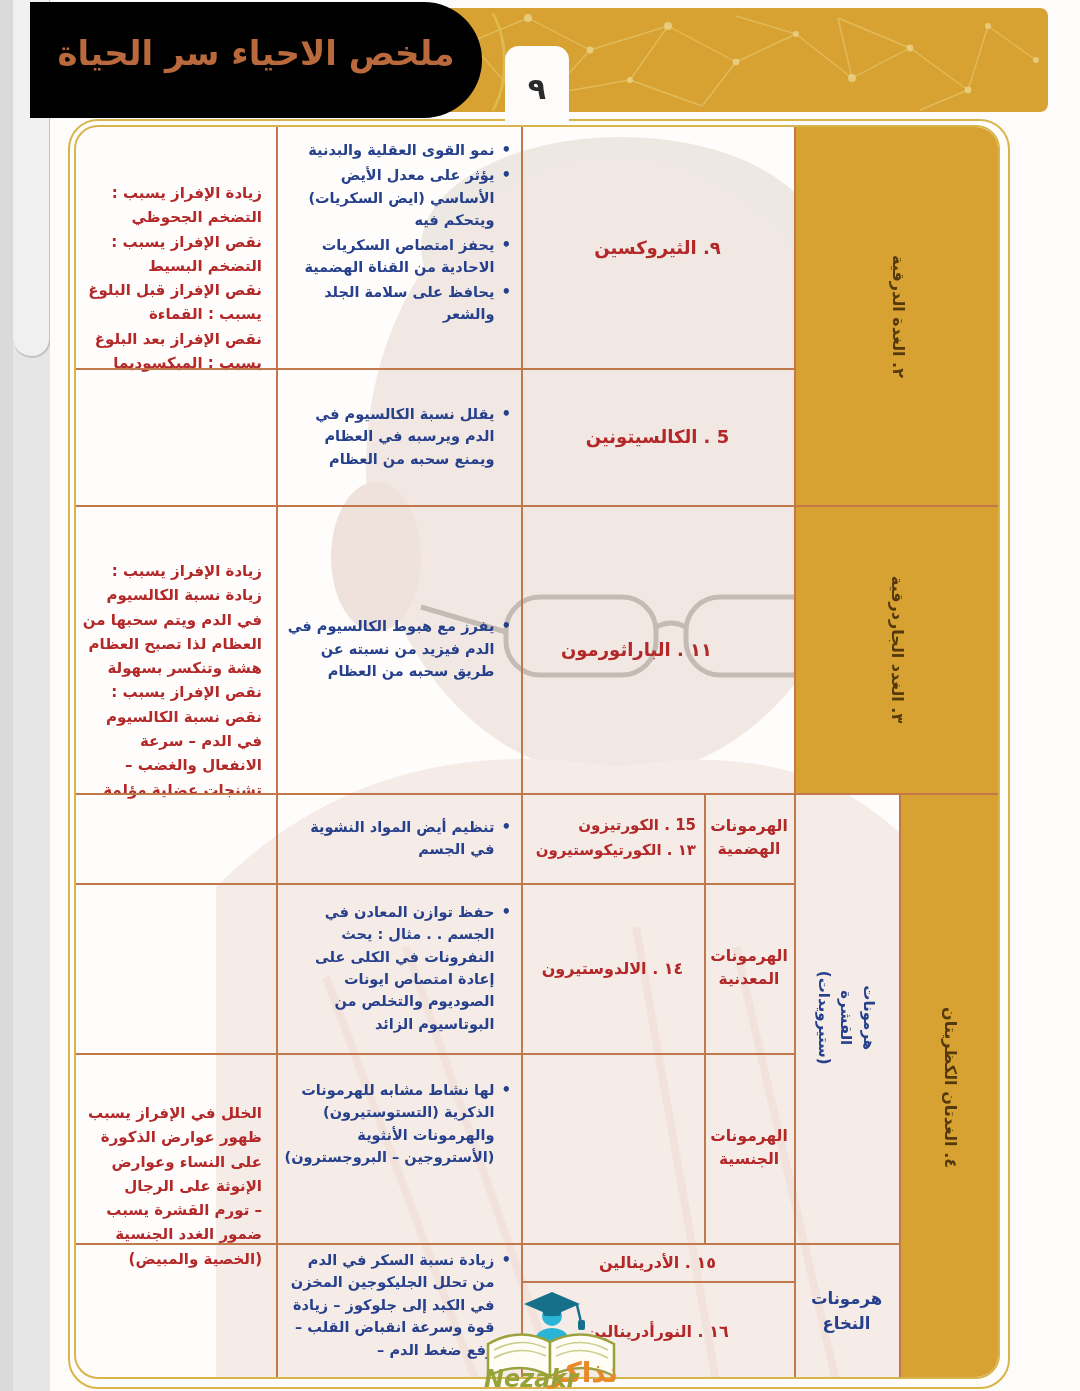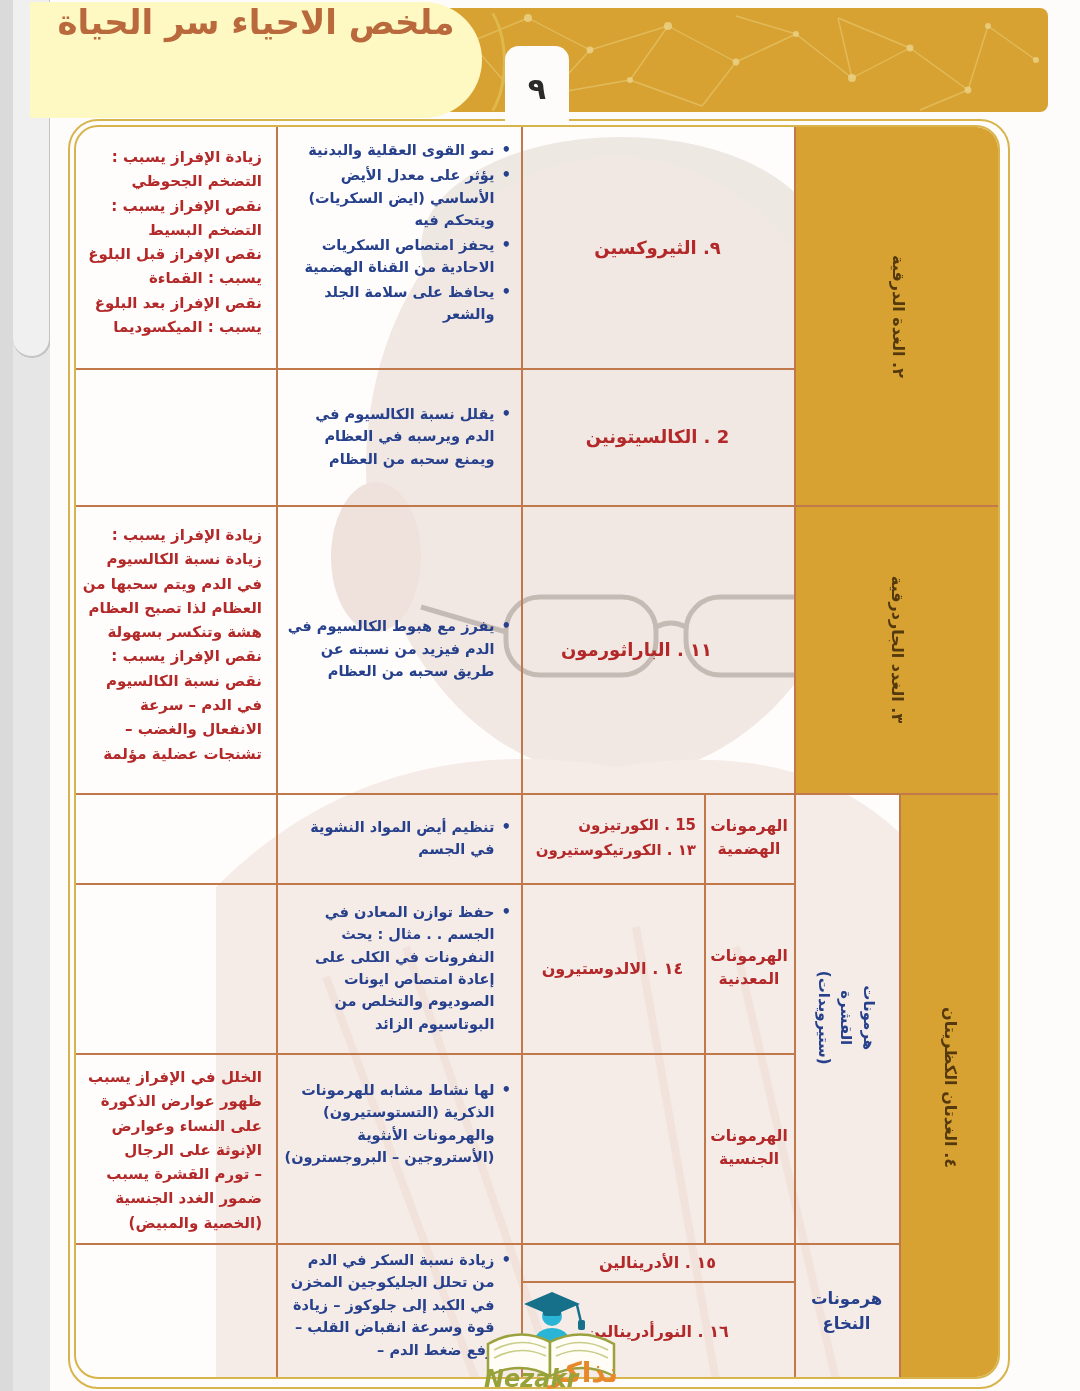--- a/index.html
+++ b/index.html
@@ -7,42 +7,42 @@
   .screen{position:relative;width:1080px;height:1391px;overflow:hidden;background:#e6e6e6;}
   
   .side-gray{position:absolute;left:0;top:0;width:13px;height:1391px;background:#dadada;}
   .card-edge{position:absolute;left:13px;top:-16px;width:36px;height:372px;background:#f0f0f0;
              border-right:2px solid #c3c3c3;border-bottom:2px solid #c3c3c3;border-radius:0 0 22px 22px;}
   .page{position:absolute;left:50px;top:0;width:1030px;height:1391px;background:#fdfcfa;}
 
   
   .banner{position:absolute;left:440px;top:8px;width:608px;height:104px;background:#d7a232;border-radius:8px;overflow:hidden;}
   .banner svg{position:absolute;left:0;top:0;}
-  .title-pill{position:absolute;left:30px;top:2px;width:452px;height:116px;background:#fef9c3;
-              border-radius:0 58px 58px 0;display:flex;justify-content:center;z-index:3;}
+  .title-pill{position:absolute;left:30px;top:2px;width:452px;height:116px;background:#000000;
+              border-radius:0 58px 58px 0;display:flex;align-items:center;justify-content:center;z-index:3;}
   .title-arc{position:absolute;left:444px;top:0;width:56px;height:118px;border:3px solid #e0b94e;
              border-color:transparent #e0b94e transparent transparent;border-radius:50%;z-index:3;}
   .page-title{direction:rtl;font-size:34px;font-weight:bold;color:#b9693c;white-space:nowrap;padding-bottom:14px;}
   .num-tab{position:absolute;left:505px;top:46px;width:64px;height:76px;background:#fdfcfa;
            border-radius:14px 14px 0 0;z-index:4;display:flex;align-items:center;justify-content:center;}
   .num-tab span{font-size:30px;color:#2a2a2a;font-weight:bold;padding-top:8px;}
 
   
   .tbl-wrap{position:absolute;left:68px;top:119px;width:942px;height:1270px;box-sizing:border-box;
             border:2px solid #d8b54c;border-radius:30px;padding:4px;background:#fffdfb;}
   .tbl{position:relative;width:926px;height:1254px;box-sizing:border-box;border:2px solid #d8b54c;
        border-radius:24px;overflow:hidden;background:#fffdfb;}
   .cell{position:absolute;box-sizing:border-box;direction:rtl;z-index:3;}
   .gold{background:#d7a232;z-index:1;display:flex;align-items:center;justify-content:center;}
   .gold .rot{transform:rotate(90deg);white-space:nowrap;font-weight:bold;font-size:16px;color:#54390d;}
   .rot2{transform:rotate(90deg);white-space:pre-line;text-align:center;font-weight:bold;font-size:15px;
         color:#26408c;line-height:1.5;}
   .vflex{display:flex;align-items:center;justify-content:center;border-radius:24px;}
   .dis{color:#b32828;font-weight:bold;font-size:15px;line-height:1.62;white-space:pre-line;text-align:right;
-       padding:18px 14px 0 6px;}
+       padding:18px 14px 0 6px;margin-top:36px;}
   .fnlist{display:flex;flex-direction:column;padding:12px 10px 0 8px;gap:2px;}
   .fnlist.center{justify-content:center;padding-top:0;height:100%;box-sizing:border-box;}
   .fn-item{display:flex;gap:7px;align-items:flex-start;color:#26408c;font-weight:bold;font-size:14.5px;line-height:1.55;text-align:right;}
   .fn-item .b{flex:0 0 auto;font-size:15px;line-height:1.55;}
   .hname{color:#b32828;font-weight:bold;font-size:18px;white-space:pre-line;text-align:center;}
   .hname.sm{font-size:15px;text-align:right;width:100%;padding-right:8px;box-sizing:border-box;}
   .cat{color:#b32828;font-weight:bold;font-size:15.5px;text-align:center;line-height:1.5;}
   .cat.blue{color:#26408c;font-size:16.5px;}
   .gl{position:absolute;background:#c1784a;z-index:5;}
 
@@ -181,21 +181,21 @@
       <div class="cell" style="left:0;top:241px;width:200px;height:137px;"></div>
       <div class="cell" style="left:200px;top:241px;width:245px;height:137px;">
         <div class="fnlist center">
           <div class="fn-item">
               <span class="b">•</span>
               <span>يقلل نسبة الكالسيوم في الدم ويرسبه في العظام ويمنع سحبه من العظام</span>
             </div>
         </div>
       </div>
       <div class="cell vflex" style="left:445px;top:241px;width:273px;height:137px;">
-        <span class="hname">2 .  الكالسيتونين</span>
+        <span class="hname">5 .  الكالسيتونين</span>
       </div>
 
       <div class="cell" style="left:0;top:378px;width:200px;height:288px;">
         <div class="dis">زيادة الإفراز يسبب :
 زيادة نسبة الكالسيوم
 في الدم ويتم سحبها من
 العظام لذا تصبح العظام
 هشة وتنكسر بسهولة
 نقص الإفراز يسبب :
 نقص نسبة الكالسيوم

